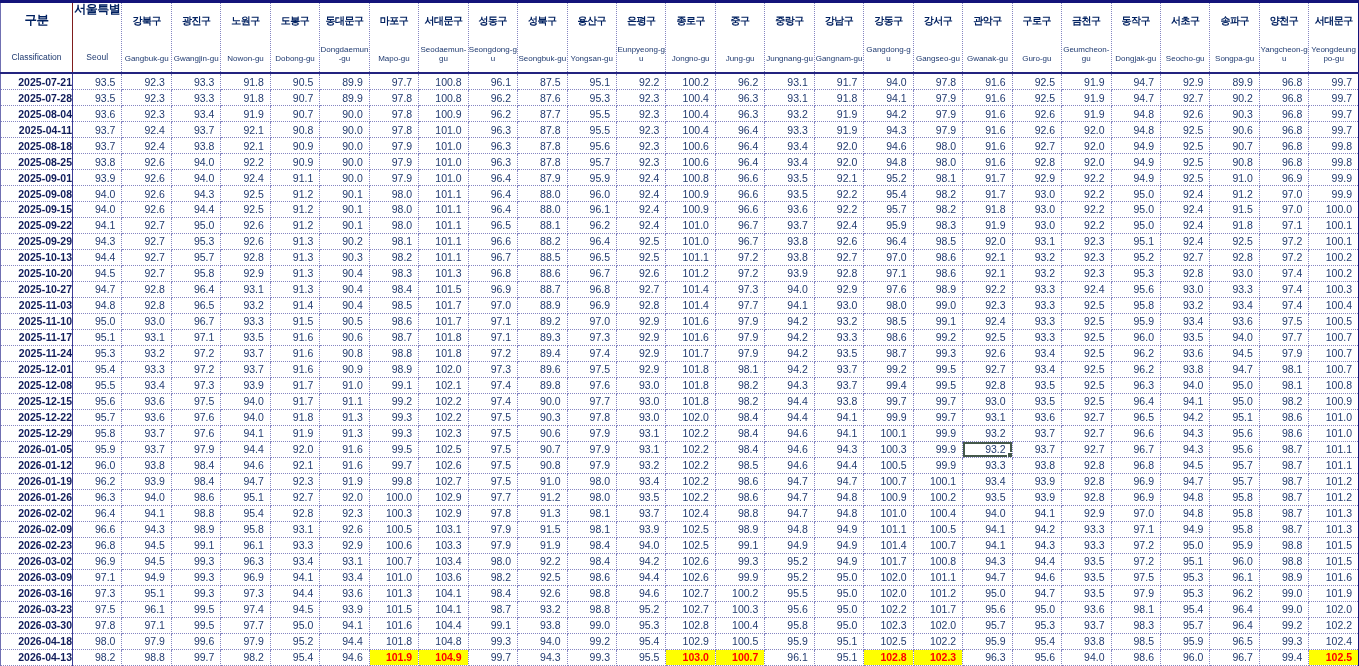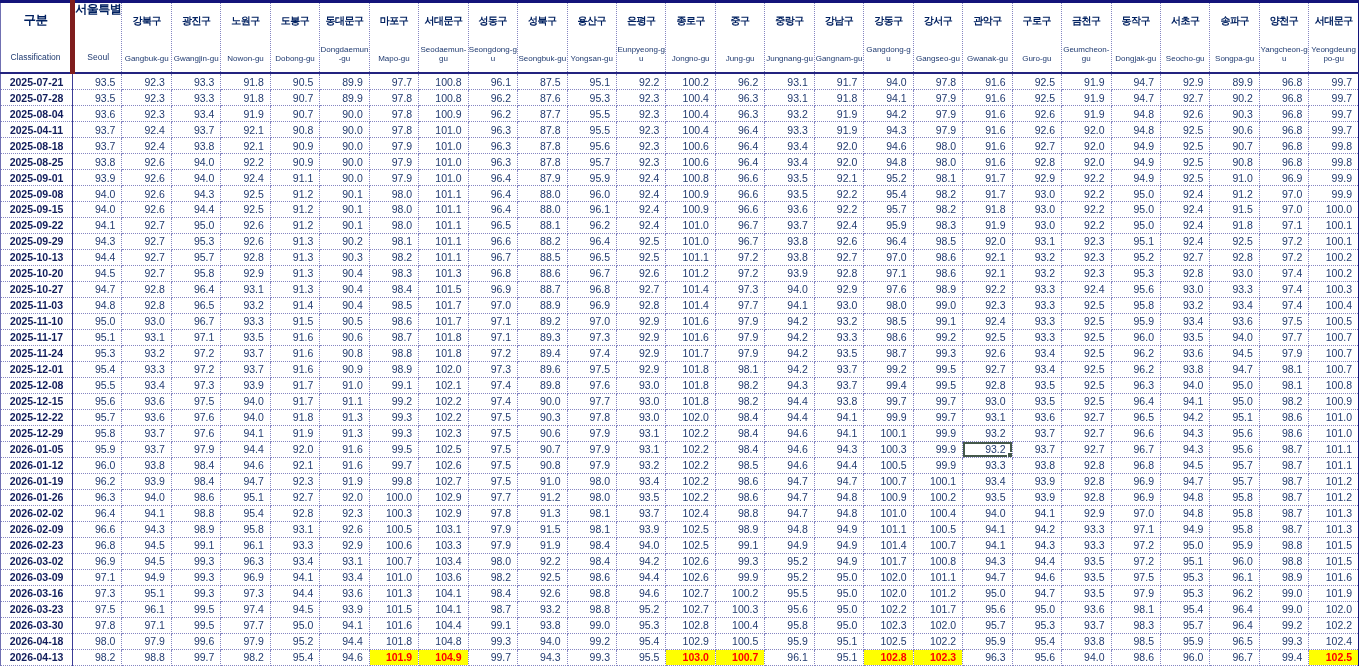--- a/index.html
+++ b/index.html
@@ -8,29 +8,29 @@
         border-top:3px solid #14147a;border-left:1px solid #7070b2;border-right:1px solid #14147a;
         border-bottom:1px dotted #8585c2;}
   thead tr{height:62px;}
   th{background:#fff;padding:0;vertical-align:top;color:#002060;font-weight:bold;
      border-right:1px dotted #8585c2;border-bottom:2px solid #23237f;overflow:hidden;}
   th .ko{height:36px;display:flex;align-items:center;justify-content:center;
          font-size:10px;letter-spacing:-0.5px;line-height:1.05;}
   th .en{height:24px;display:flex;align-items:flex-end;justify-content:center;text-align:center;
          font-size:8px;font-weight:normal;line-height:1.15;word-break:break-all;
          color:#1f3a70;padding-bottom:9px;}
-  th.corner{border-right:5px solid #7f1d1d;}
+  th.corner{border-right:1px solid #7f1d1d;}
   th.corner .ko{font-size:12.5px;}
   th.corner .en{font-size:8.5px;}
   th.seoul .ko{align-items:flex-start;padding-top:0px;font-size:12px;}
   th.seoul .en{font-weight:normal;font-size:8.5px;}
   td{border-right:1px dotted #8585c2;border-bottom:1px dotted #8585c2;
      font-size:10.5px;color:#213a6f;text-align:right;padding:0 6px 0 0;
      white-space:nowrap;overflow:hidden;}
-  td.date{font-weight:bold;text-align:center;padding:0;color:#101c5a;
+  td.date{font-weight:bold;text-align:right;padding:0;color:#101c5a;
           border-right:1px solid #3c3c96;}
   td.hl{background:#ffff00;color:#ff0000;font-weight:bold;}
   td.selected{position:relative;box-shadow:inset 0 0 0 2px #44584a;}
   td.selected::after{content:"";position:absolute;right:0;bottom:0;width:4px;height:4px;
           background:#44584a;border-left:1px solid #fff;border-top:1px solid #fff;}
 </style>
 </head>
 <body>
 
 <table>

